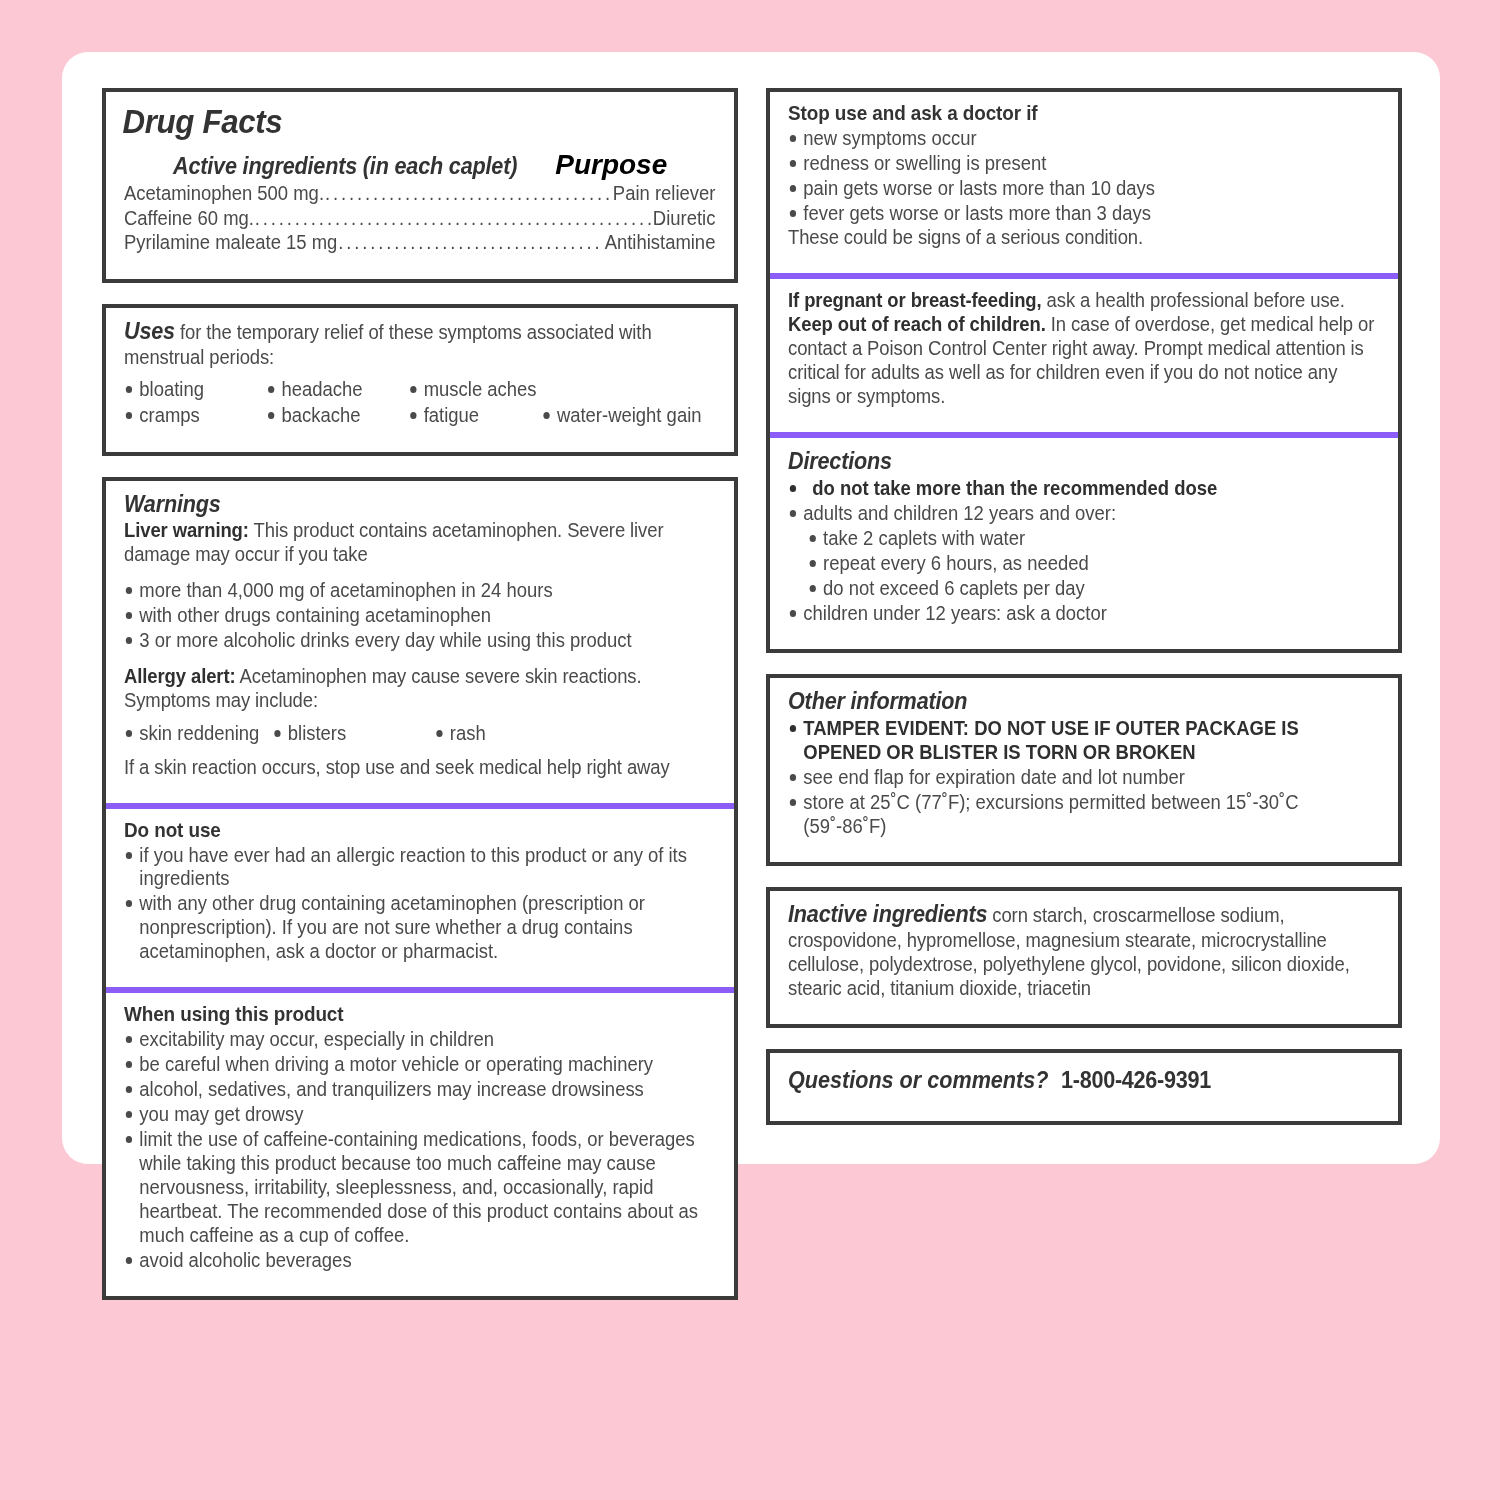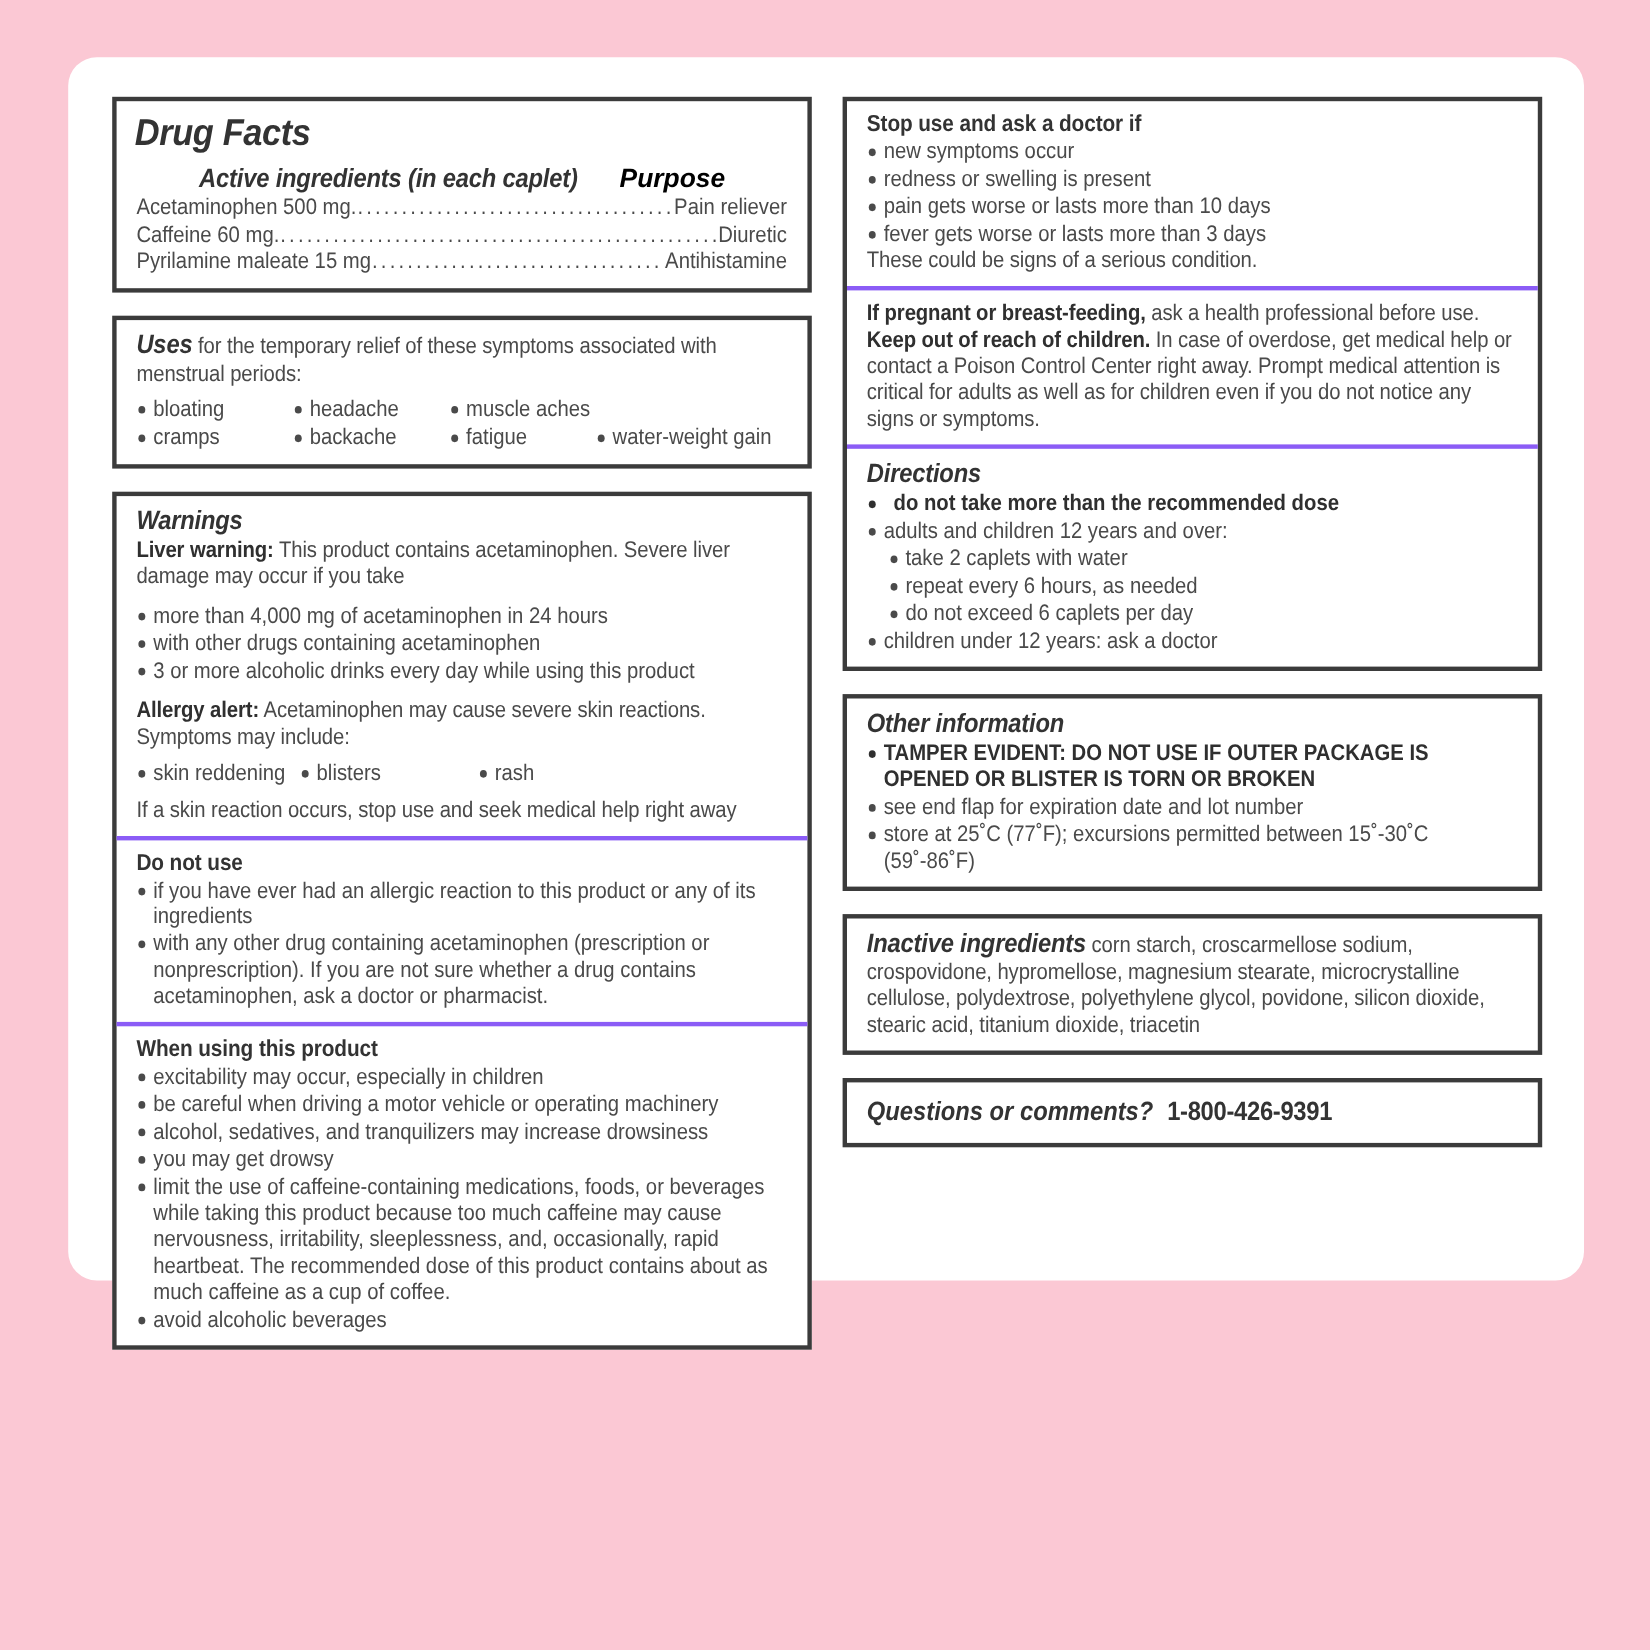--- a/index.html
+++ b/index.html
@@ -30,22 +30,22 @@
 
   
   .panel {
     border: 4px solid #3b3b3b;
     background: #fff;
     padding: 0;
   }
   .panel + .panel { margin-top: 21px; }
 
   
-  .sect { padding: 9px 18px 11px 18px; }
-  .sect + .sect { border-top: 4px solid #8b5cf6; }
+  .sect { padding: 9px 18px 24px 18px; }
+  .sect + .sect { border-top: 6px solid #8b5cf6; }
 
   
   .title {
     font-size: 34px;
     font-weight: bold;
     font-style: italic;
     letter-spacing: -0.4px;
     color: #333;
     padding: 10px 18px 6px 18px;
     transform: scaleX(0.92);
@@ -81,21 +81,21 @@
     letter-spacing: -0.1px;
   }
   .body b, .body strong { color: #2f2f2f; }
 
   
   .ai-head {
     display: flex;
     justify-content: center;
     align-items: baseline;
   }
-  .ai-head .purpose { font-style: italic; font-weight: bold; font-size: 24px; }
+  .ai-head .purpose { font-style: italic; font-weight: bold; font-size: 28px; }
 
   .ai-row {
     display: flex;
     align-items: baseline;
     font-size: 20.5px;
     color: #4a4a4a;
     line-height: 1.2;
     transform: scaleX(0.9);
     transform-origin: left center;
     width: 111%;

